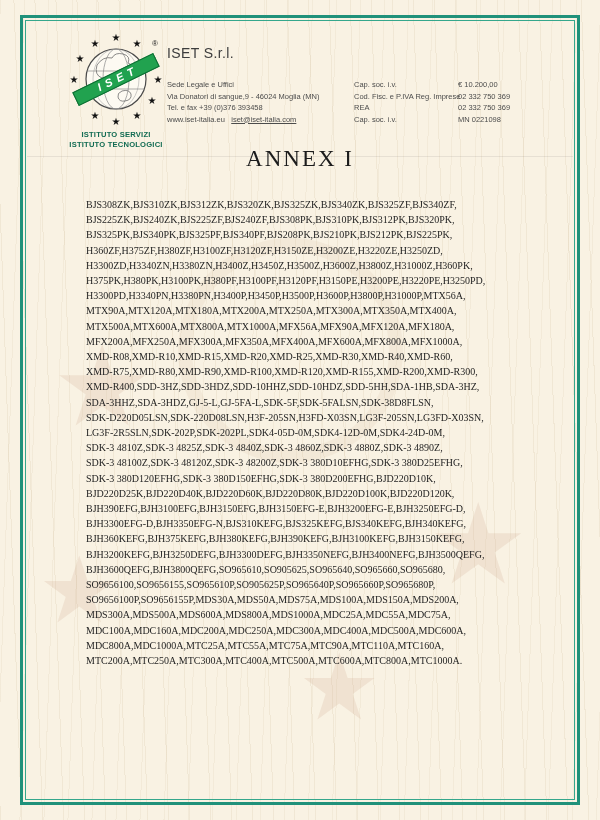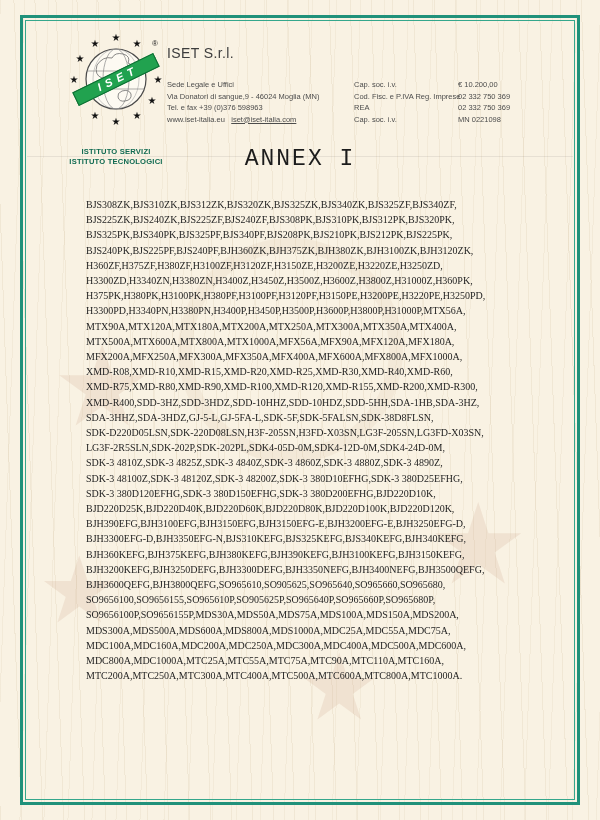--- a/index.html
+++ b/index.html
@@ -45,21 +45,21 @@
   .globe { position:absolute; left:14px; top:14px; }
   .ribbon {
     position:absolute; left:1px; top:39px; width:90px; height:15px;
     background:#21a24f; border:1px solid #0e6b33;
     transform:rotate(-26deg);
     color:#fff; font:italic bold 11px/13px "Liberation Sans", sans-serif;
     letter-spacing:5px; text-align:center; padding-left:5px;
   }
   .regmark { position:absolute; left:82px; top:6px; font-size:8px; color:#222; }
   .institute {
-    margin-top:22px; text-align:center;
+    margin-top:5px; text-align:center;
     color:#116b52; font-weight:bold; font-size:7.6px; line-height:9.5px;
     letter-spacing:.2px;
   }
   .company {
     position:absolute; left:140px; top:22px;
     font-size:14px; color:#3d3d3d; letter-spacing:.4px;
   }
   .info-grid {
     position:absolute; left:140px; top:58px; right:0;
     display:grid; grid-template-columns:187px 104px 1fr;
@@ -68,21 +68,21 @@
   }
   .info-grid .cell { white-space:nowrap; }
   .email { text-decoration:underline; }
   .hdr-rule { position:absolute; left:0; right:0; bottom:-2px;
               border-bottom:1px solid rgba(0,0,0,.07); }
 
   
   .annex-title {
     position:absolute; left:0; right:0; top:146px;
     text-align:center; margin:0;
-    font-family:Liberation Mono, monospace; font-weight:400;
+    font-family:Liberation Serif, serif; font-weight:400;
     font-size:23px; letter-spacing:2px; color:#1c1c1c;
   }
   .codes {
     position:absolute; left:86px; top:197px; width:452px;
     font-family:"Liberation Serif", serif;
     font-size:10px; line-height:15.2px; color:#242424;
   }
   .code-line { white-space:nowrap; }
 </style>
 </head>
@@ -142,41 +142,40 @@
 
       <div class="info-grid">
         <div class="cell">Sede Legale e Uffici</div>
         <div class="cell">Cap. soc. i.v.</div>
         <div class="cell">€ 10.200,00</div>
 
         <div class="cell">Via Donatori di sangue,9 - 46024 Moglia (MN)</div>
         <div class="cell">Cod. Fisc. e P.IVA Reg. Imprese</div>
         <div class="cell">02 332 750 369</div>
 
-        <div class="cell">Tel. e fax +39 (0)376 598963</div>
+        <div class="cell">Tel. e fax +39 (0)376 393458</div>
         <div class="cell">REA</div>
         <div class="cell">02 332 750 369</div>
 
         <div class="cell">
           <span class="website">www.iset-italia.eu</span>
           &nbsp;&nbsp;<span class="email">iset@iset-italia.com</span>
         </div>
         <div class="cell">Cap. soc. i.v.</div>
         <div class="cell">MN 0221098</div>
       </div>
       <div class="hdr-rule"></div>
     </div>
 
     <h1 class="annex-title">ANNEX I</h1>
 
     <div class="codes">
         <div class="code-line">BJS308ZK,BJS310ZK,BJS312ZK,BJS320ZK,BJS325ZK,BJS340ZK,BJS325ZF,BJS340ZF,</div>
         <div class="code-line">BJS225ZK,BJS240ZK,BJS225ZF,BJS240ZF,BJS308PK,BJS310PK,BJS312PK,BJS320PK,</div>
         <div class="code-line">BJS325PK,BJS340PK,BJS325PF,BJS340PF,BJS208PK,BJS210PK,BJS212PK,BJS225PK,</div>
-        <div class="code-line">BJS240PK,BJS225PF,BJS240PF,BJH360ZK,BJH375ZK,BJH380ZK,BJH3100ZK,BJH3120ZK,</div>
         <div class="code-line">H360ZF,H375ZF,H380ZF,H3100ZF,H3120ZF,H3150ZE,H3200ZE,H3220ZE,H3250ZD,</div>
         <div class="code-line">H3300ZD,H3340ZN,H3380ZN,H3400Z,H3450Z,H3500Z,H3600Z,H3800Z,H31000Z,H360PK,</div>
         <div class="code-line">H375PK,H380PK,H3100PK,H380PF,H3100PF,H3120PF,H3150PE,H3200PE,H3220PE,H3250PD,</div>
         <div class="code-line">H3300PD,H3340PN,H3380PN,H3400P,H3450P,H3500P,H3600P,H3800P,H31000P,MTX56A,</div>
         <div class="code-line">MTX90A,MTX120A,MTX180A,MTX200A,MTX250A,MTX300A,MTX350A,MTX400A,</div>
         <div class="code-line">MTX500A,MTX600A,MTX800A,MTX1000A,MFX56A,MFX90A,MFX120A,MFX180A,</div>
         <div class="code-line">MFX200A,MFX250A,MFX300A,MFX350A,MFX400A,MFX600A,MFX800A,MFX1000A,</div>
         <div class="code-line">XMD-R08,XMD-R10,XMD-R15,XMD-R20,XMD-R25,XMD-R30,XMD-R40,XMD-R60,</div>
         <div class="code-line">XMD-R75,XMD-R80,XMD-R90,XMD-R100,XMD-R120,XMD-R155,XMD-R200,XMD-R300,</div>
         <div class="code-line">XMD-R400,SDD-3HZ,SDD-3HDZ,SDD-10HHZ,SDD-10HDZ,SDD-5HH,SDA-1HB,SDA-3HZ,</div>

